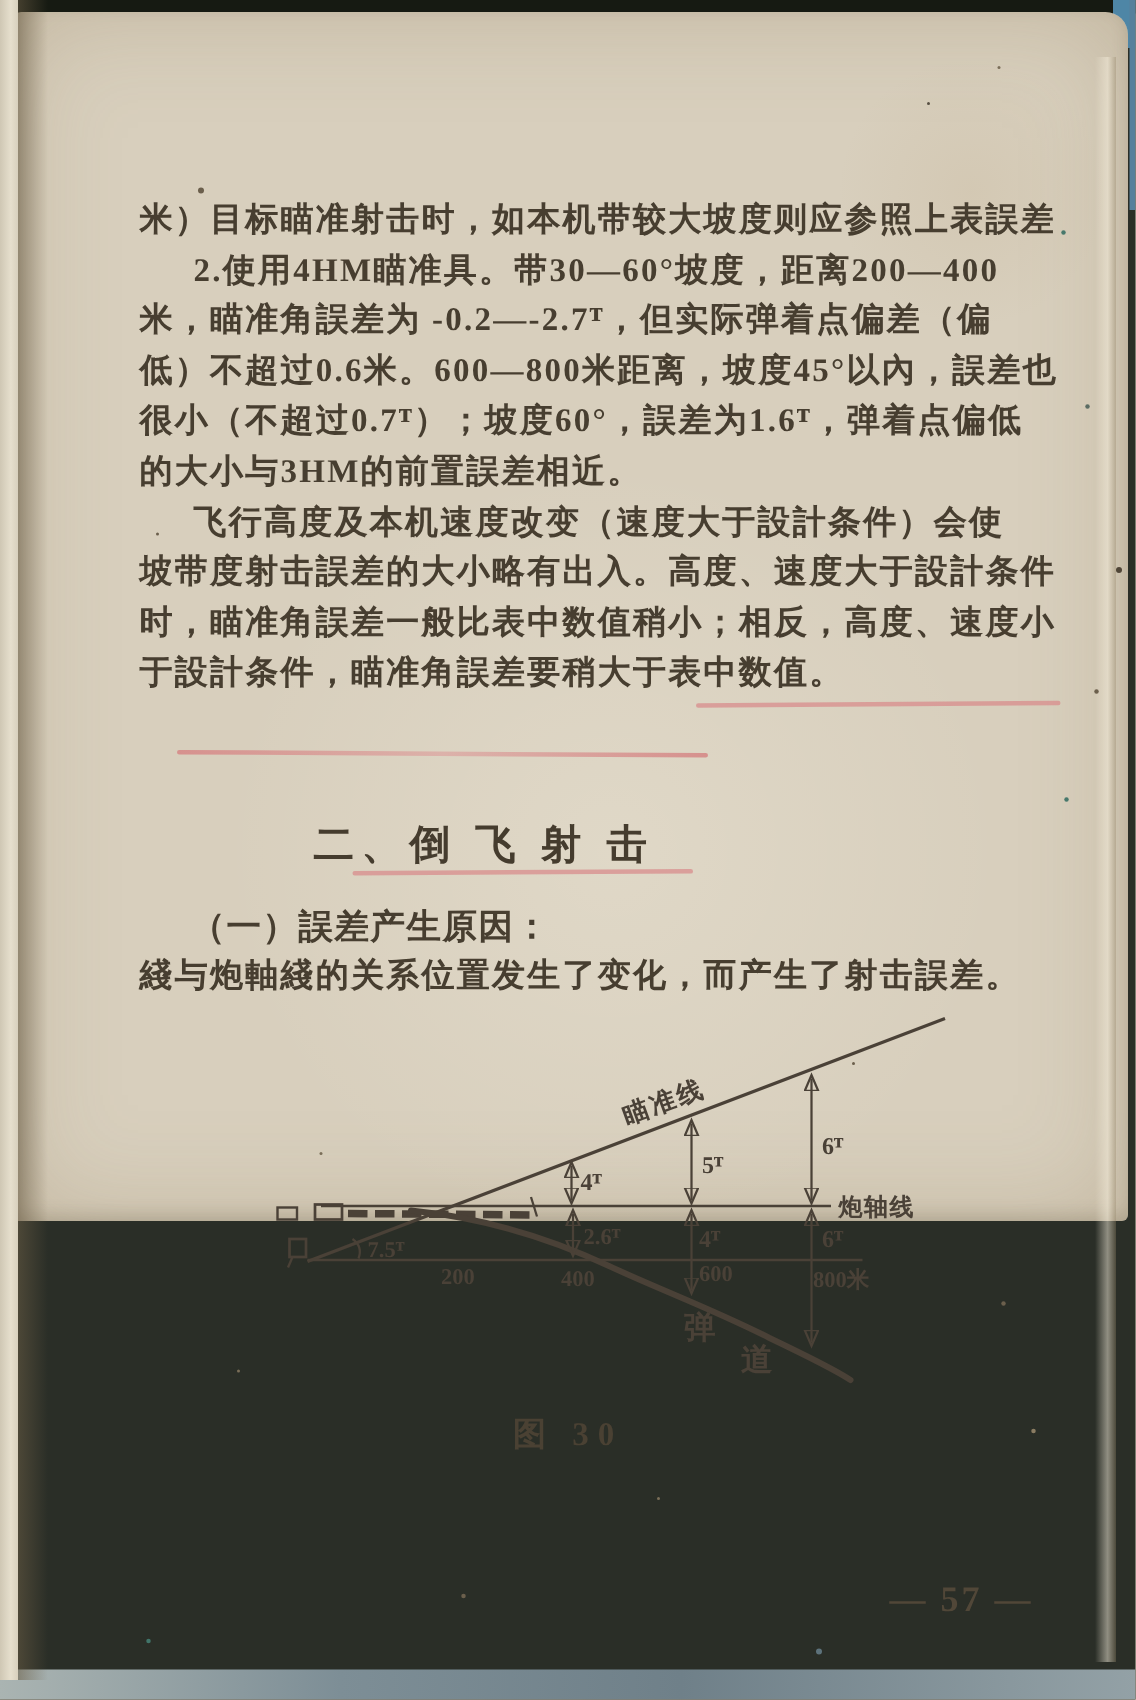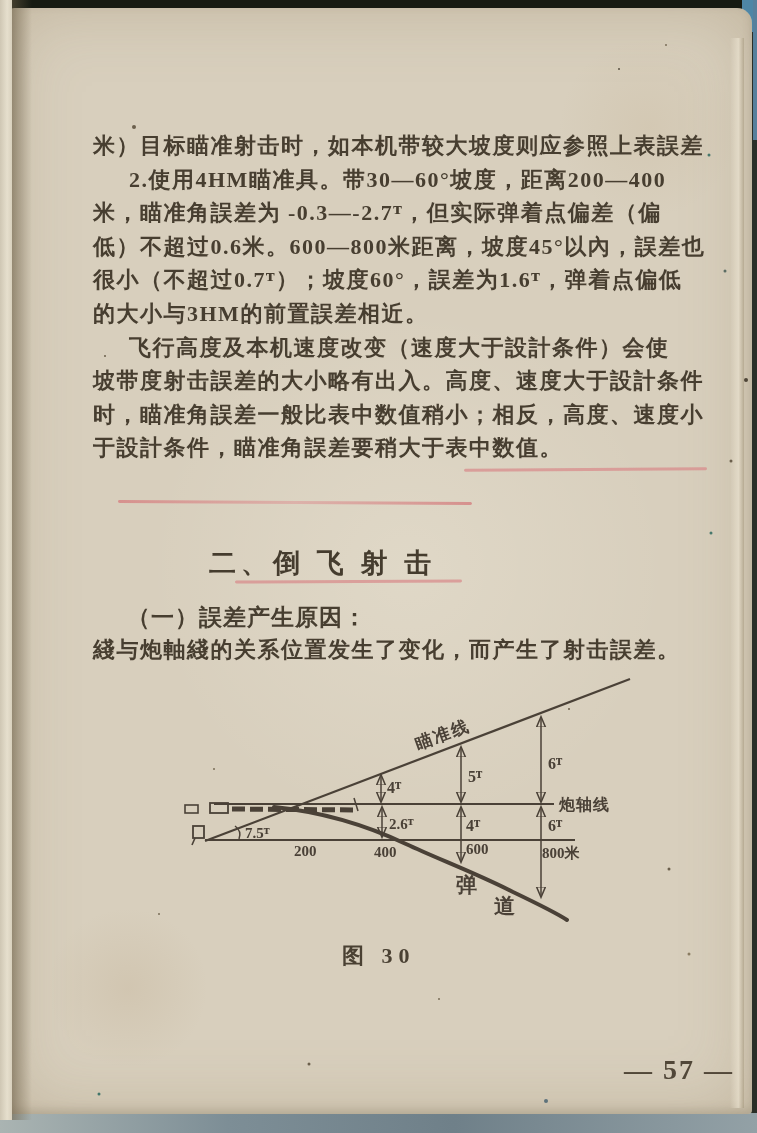--- a/index.html
+++ b/index.html
@@ -10,21 +10,21 @@
   }
   
   .bg-top{position:absolute;left:0;top:0;width:757px;height:9px;background:#161a12;}
   .bg-top-notch{position:absolute;left:545px;top:0;width:30px;height:17px;background:#161a12;border-radius:0 0 7px 7px;}
   .bg-corner-blue{position:absolute;right:0;top:0;width:15px;height:32px;background:#4e86a6;}
   .bg-right-sliver{position:absolute;right:0;top:0;width:4px;height:140px;background:#57809c;}
   .bg-bottom{position:absolute;left:0;bottom:0;width:757px;height:20px;
     background:linear-gradient(to right,#aab4b2 0%,#7d8e96 30%,#6f8089 60%,#93a1a6 100%);}
   
   .page{
-    position:absolute;left:8px;top:8px;width:744px;height:1106px;
+    position:absolute;left:8px;top:8px;width:744px;height:806px;
     background:
       radial-gradient(circle at 640px 120px, rgba(170,140,95,.10), rgba(0,0,0,0) 90px),
       radial-gradient(circle at 120px 980px, rgba(160,130,90,.12), rgba(0,0,0,0) 80px),
       radial-gradient(circle at 400px 560px, rgba(255,252,240,.20), rgba(0,0,0,0) 260px),
       #d8cfbd;
     border-radius:6px 15px 4px 4px;
     box-shadow:inset 0 0 70px rgba(135,115,80,.28), inset 0 -4px 10px rgba(100,90,70,.25);
   }
   .edge-left{position:absolute;left:0;top:0;width:12px;height:1120px;
     background:linear-gradient(to right,#cfc7b4,#e6dfcd 60%,#d8d0bd);z-index:5;}
@@ -36,21 +36,21 @@
   .tb{position:absolute;color:#473e30;font-weight:bold;}
   .body-block{left:85px;width:622px;font-size:22px;letter-spacing:1.5px;line-height:33.6px;}
   #body1{top:121px;}
   #body2{top:625px;}
   #body3{top:964px;line-height:35px;}
   .line{white-space:nowrap;}
   .line.indent{padding-left:36px;}
   .heading{left:201px;top:537px;font-size:27px;letter-spacing:5px;white-space:nowrap;color:#453c2e;}
   .subheading{left:119px;top:594px;font-size:23px;letter-spacing:1px;white-space:nowrap;}
   .caption{left:334px;top:933px;font-size:22px;letter-spacing:6px;white-space:nowrap;color:#4a4133;}
-  .pagenum{left:616px;top:1046px;font-size:28px;letter-spacing:2px;white-space:nowrap;color:#514738;}
+  .pagenum{left:585px;top:1046px;font-size:24px;letter-spacing:2px;white-space:nowrap;color:#514738;}
   
   .ink{position:absolute;height:3px;background:rgba(216,140,140,.75);border-radius:2px;}
   .ink.u1{left:456px;top:460px;width:243px;transform:rotate(-.4deg);}
   .ink.u2{left:110px;top:493px;width:354px;transform:rotate(.35deg);
     background:linear-gradient(to right,rgba(214,130,130,.8),rgba(220,150,150,.55),rgba(212,128,128,.8));}
   .ink.u3{left:227px;top:572px;width:227px;transform:rotate(-.3deg);}
   
   .speck{position:absolute;left:0;top:0;width:2px;height:2px;border-radius:50%;
     box-shadow:
       125px 118px 0 1px #6b5f4c, 657px 36px 0 0 #7a6e58, 610px 60px 0 0 #585043,
@@ -73,21 +73,21 @@
 <div class="bg-right-sliver"></div>
 <div class="bg-bottom"></div>
 
 <div class="page">
   <div class="page-right-edge"></div>
   <div class="speck"></div>
 
   <div id="body1" class="tb body-block">
     <div class="line">米）目标瞄准射击时，如本机带较大坡度则应参照上表誤差</div>
     <div class="line indent">2.使用4HM瞄准具。带30—60°坡度，距离200—400</div>
-    <div class="line">米，瞄准角誤差为 -0.3—-2.7ᵀ，但实际弹着点偏差（偏</div>
+    <div class="line">米，瞄准角誤差为 -0.2—-2.7ᵀ，但实际弹着点偏差（偏</div>
     <div class="line">低）不超过0.6米。600—800米距离，坡度45°以內，誤差也</div>
     <div class="line">很小（不超过0.7ᵀ）；坡度60°，誤差为1.6ᵀ，弹着点偏低</div>
     <div class="line">的大小与3HM的前置誤差相近。</div>
     <div class="line indent">飞行高度及本机速度改变（速度大于設計条件）会使</div>
     <div class="line">坡带度射击誤差的大小略有出入。高度、速度大于設計条件</div>
     <div class="line">时，瞄准角誤差一般比表中数值稍小；相反，高度、速度小</div>
     <div class="line">于設計条件，瞄准角誤差要稍大于表中数值。</div>
   </div>
 
   <div class="ink u1"></div>

